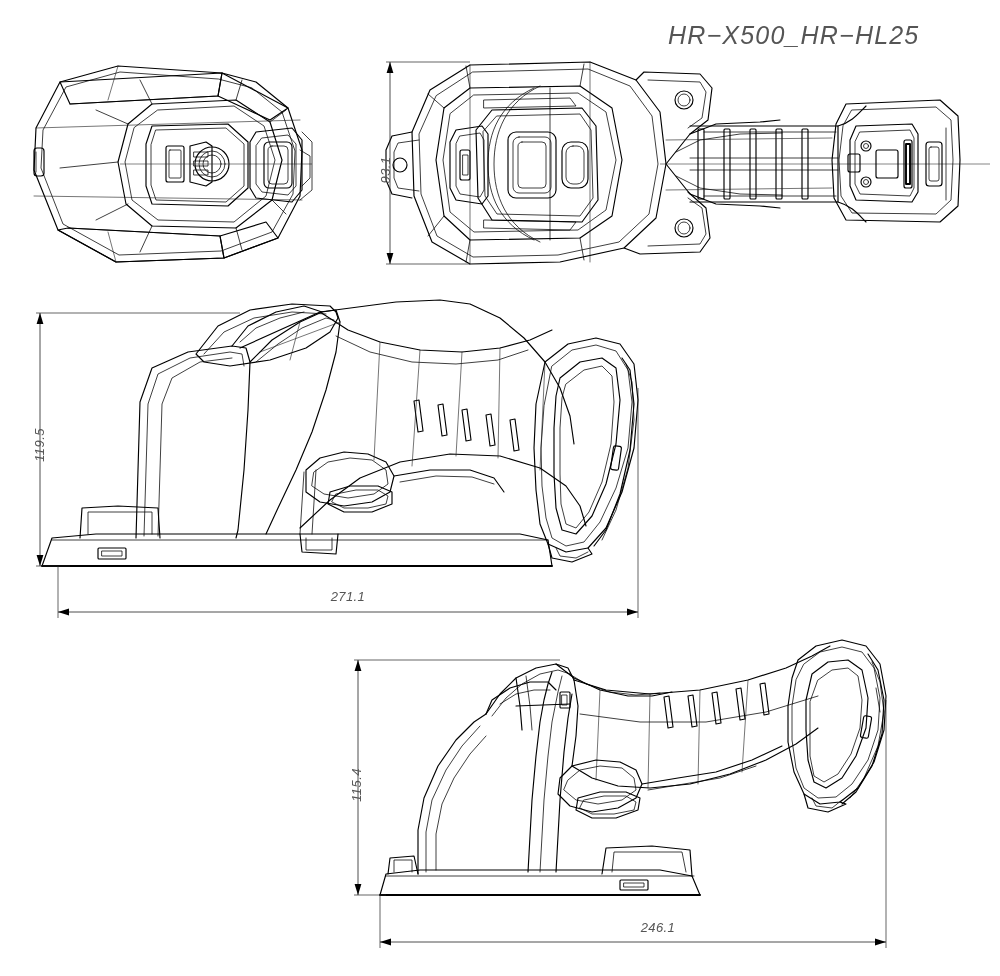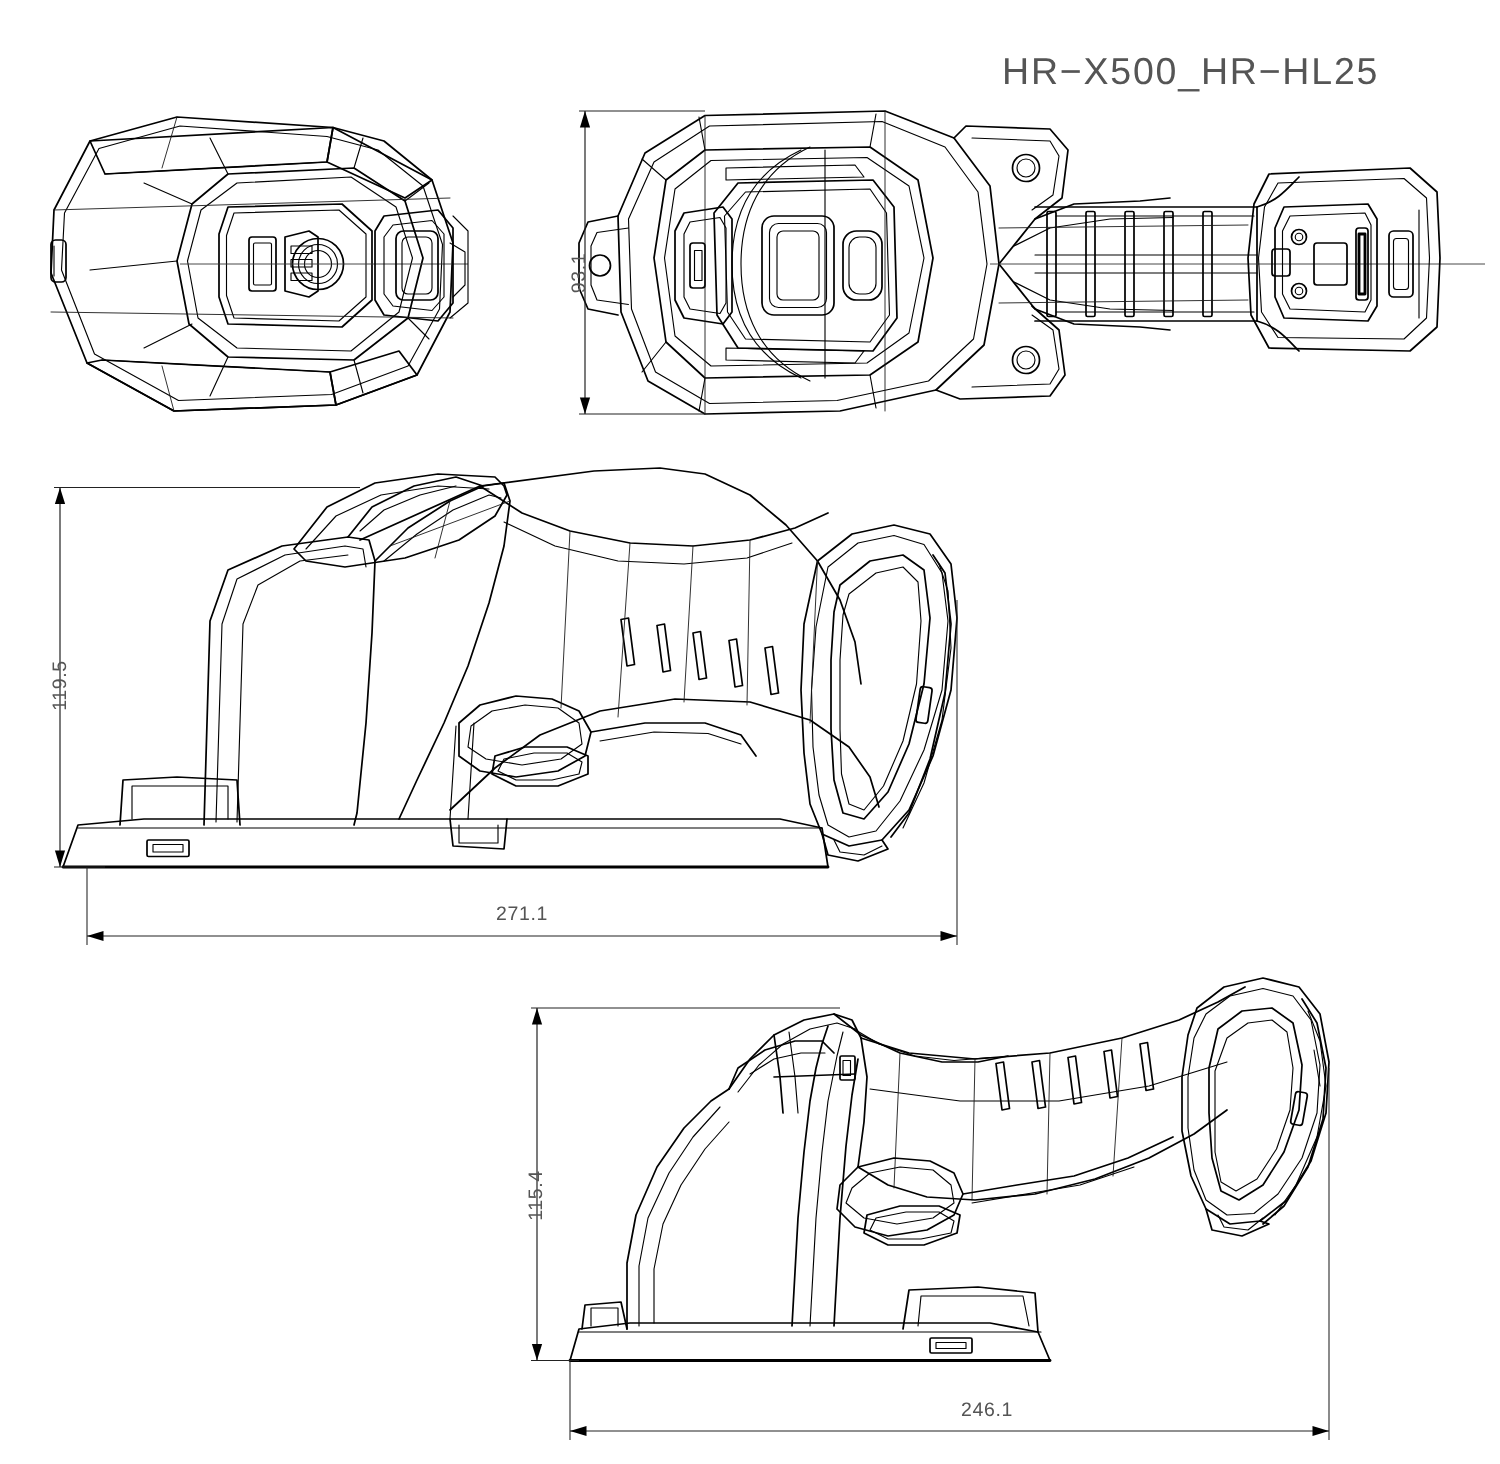--- a/index.html
+++ b/index.html
@@ -11,23 +11,24 @@
   body {
     width: 1000px;
     height: 976px;
     font-family: "Liberation Sans", sans-serif;
     color: #3c3c3c;
     position: relative;
     overflow: hidden;
   }
   #sheet {
     position: absolute;
-    left: 0; top: 12px;
+    left: 0; top: 0;
     width: 1000px;
     height: 824px;
+    font-style: italic;
   }
   .dim-text {
     font-family: "Liberation Sans", sans-serif;
     font-size: 13px;
     fill: #555555;
     letter-spacing: 0.4px;
   }
   .title-text {
     font-family: "Liberation Sans", sans-serif;
     font-size: 25px;

